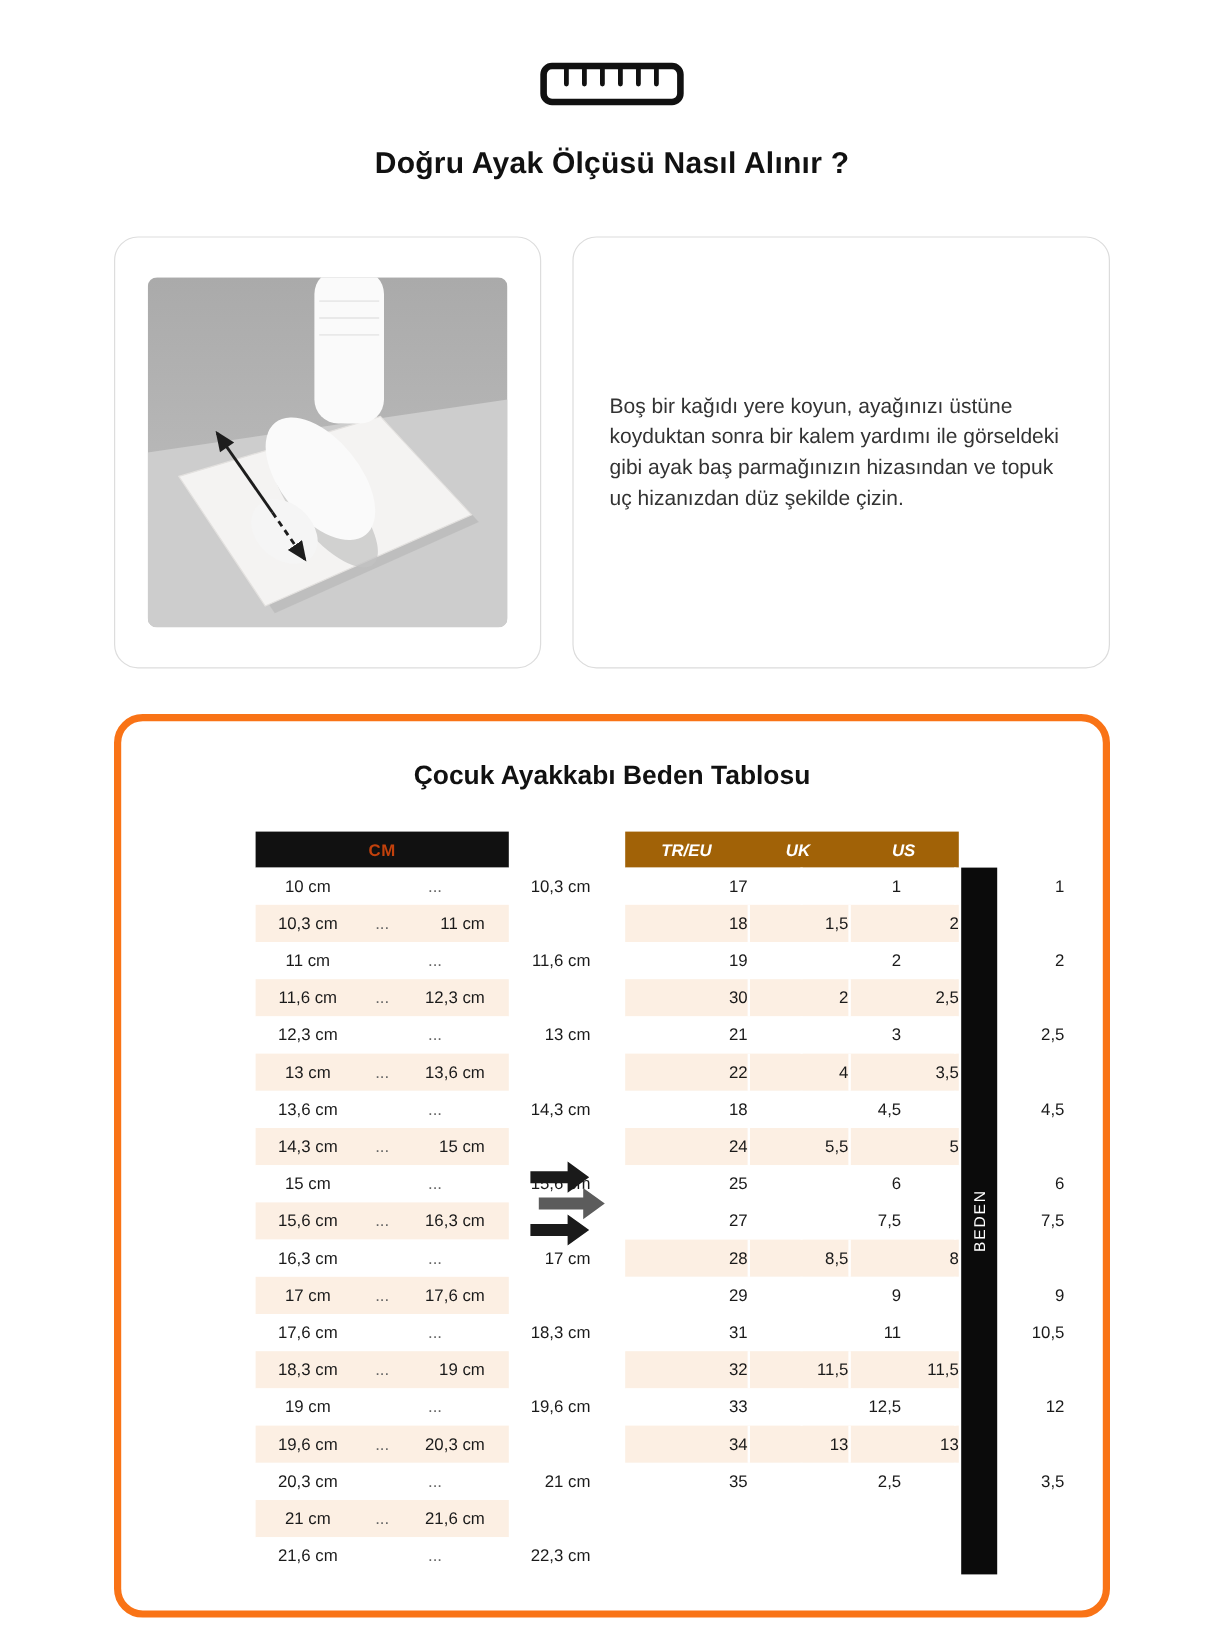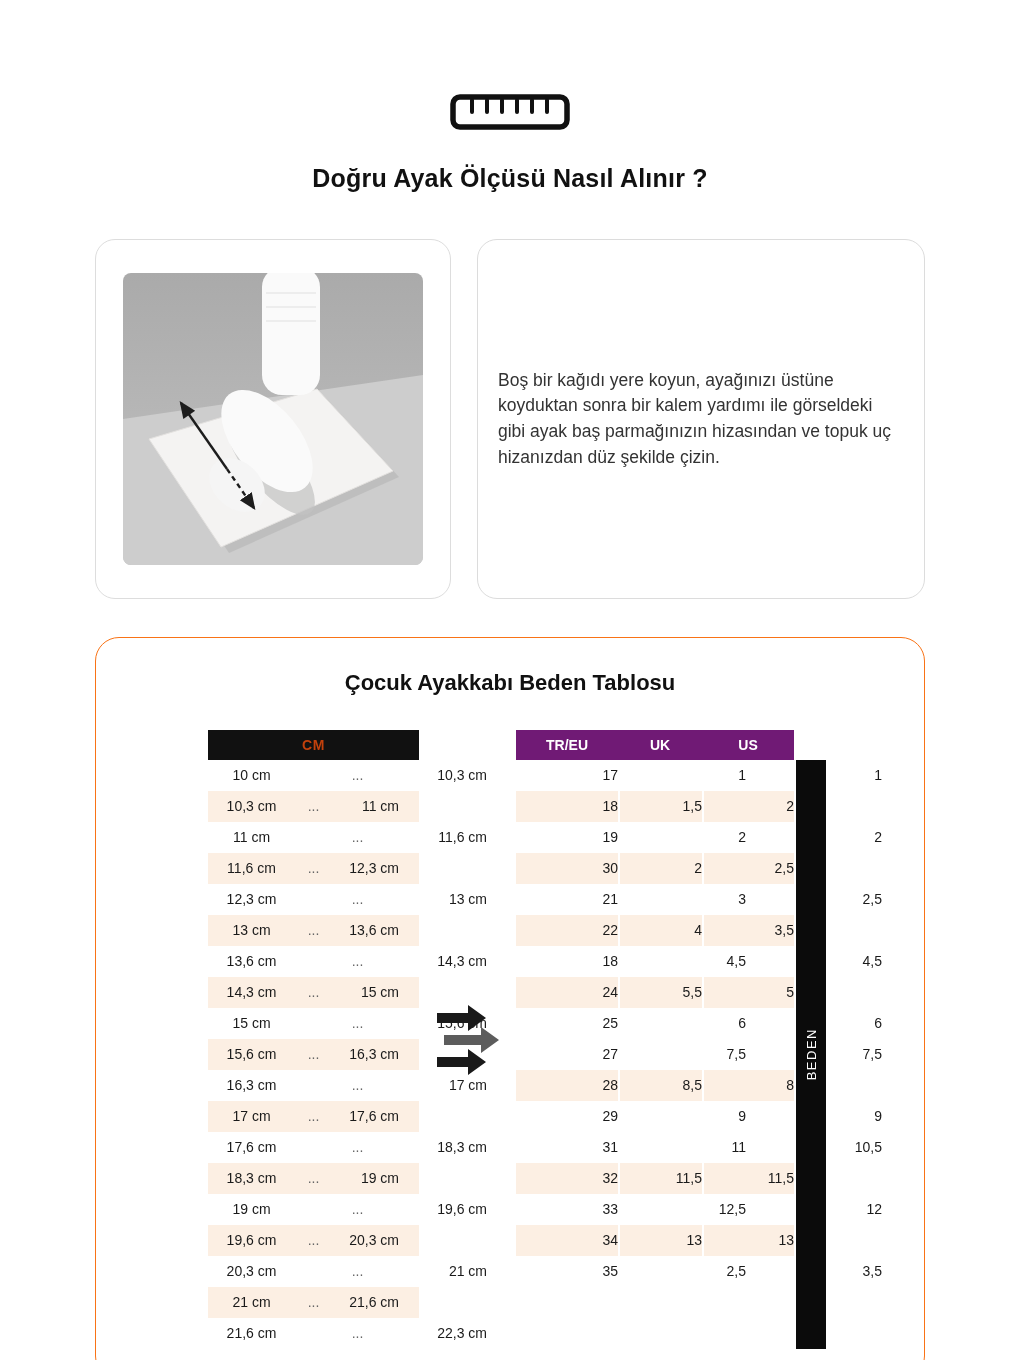--- a/index.html
+++ b/index.html
@@ -3,21 +3,21 @@
 <meta charset="utf-8">
 <style>
   * { margin:0; padding:0; box-sizing:border-box; }
   html,body { background:#fff; }
   body {
     width:1020px; height:1360px;
     font-family:"Liberation Sans","DejaVu Sans",sans-serif;
     color:#1a1a1a;
     overflow:hidden;
   }
-  .page { width:1020px; height:992px; padding-top:50px;margin-top:42px; }
+  .page { width:1020px; height:992px; padding-top:50px; }
 
   
   .ruler-wrap { display:flex; justify-content:center; }
   .main-title {
     text-align:center; font-size:25px; font-weight:700; color:#111;
     margin-top:32px; letter-spacing:.2px;
   }
 
   
   .intro { display:flex; gap:26px; margin:46px 95px 0; height:360px; }
@@ -25,29 +25,29 @@
     width:356px; height:360px; flex:0 0 356px;
     border:1px solid #ddd; border-radius:20px;
     display:flex; align-items:center; justify-content:center;
     background:#fff;
   }
   .photo { width:300px; height:292px; border-radius:8px; overflow:hidden; }
   .photo svg { display:block; }
   .steps { flex:1; display:flex; flex-direction:column; gap:10px; }
   .step-box {
     border:1px solid #dcdcdc; border-radius:20px;
-    padding:24px 20px; flex:1;
+    padding:24px 30px; flex:1;
     display:flex; align-items:center;
   }
   .step-box p { font-size:17.5px; line-height:1.47; color:#333; }
 
   
   .chart-card {
     margin:38px 95px 0;
-    border:1px solid #f97316; border-radius:24px;
+    border:6px solid #f97316; border-radius:24px;
     padding:32px 0 30px;
     background:#fff;
   }
   .chart-title { text-align:center; font-size:22px; font-weight:700; color:#111; margin-bottom:34px; }
 
   .tables { display:flex; padding-left:112px; align-items:flex-start; }
 
   .cm-table { width:211px; flex:0 0 211px; }
   .cm-header {
     background:#111; color:#c2410c; height:30px; line-height:30px;
@@ -64,21 +64,21 @@
 
   .arrows-col {
     width:97px; flex:0 0 97px; align-self:stretch;
     display:flex; align-items:center; justify-content:center;
     height:619px;
   }
 
   .size-table { width:278px; flex:0 0 278px; }
   .size-header {
     display:grid; grid-template-columns:102px 84px 92px;
-    background:#701a75; color:#fff; height:30px;
+    background:#a16207; color:#fff; height:30px;font-style:italic;
   }
   .size-header span { line-height:30px; text-align:center; font-size:14px; font-weight:700; }
   .size-row { display:grid; grid-template-columns:102px 84px 92px; height:31px; font-size:14px; }
   .size-row span { line-height:31px; text-align:right; }
   .size-row span + span { border-left:2px solid #fff; }
 
   .beden-bar {
     width:30px; flex:0 0 30px; margin-left:2px; margin-top:30px; height:589px;
     background:#0b0b0b; display:flex; align-items:center; justify-content:center;
   }

